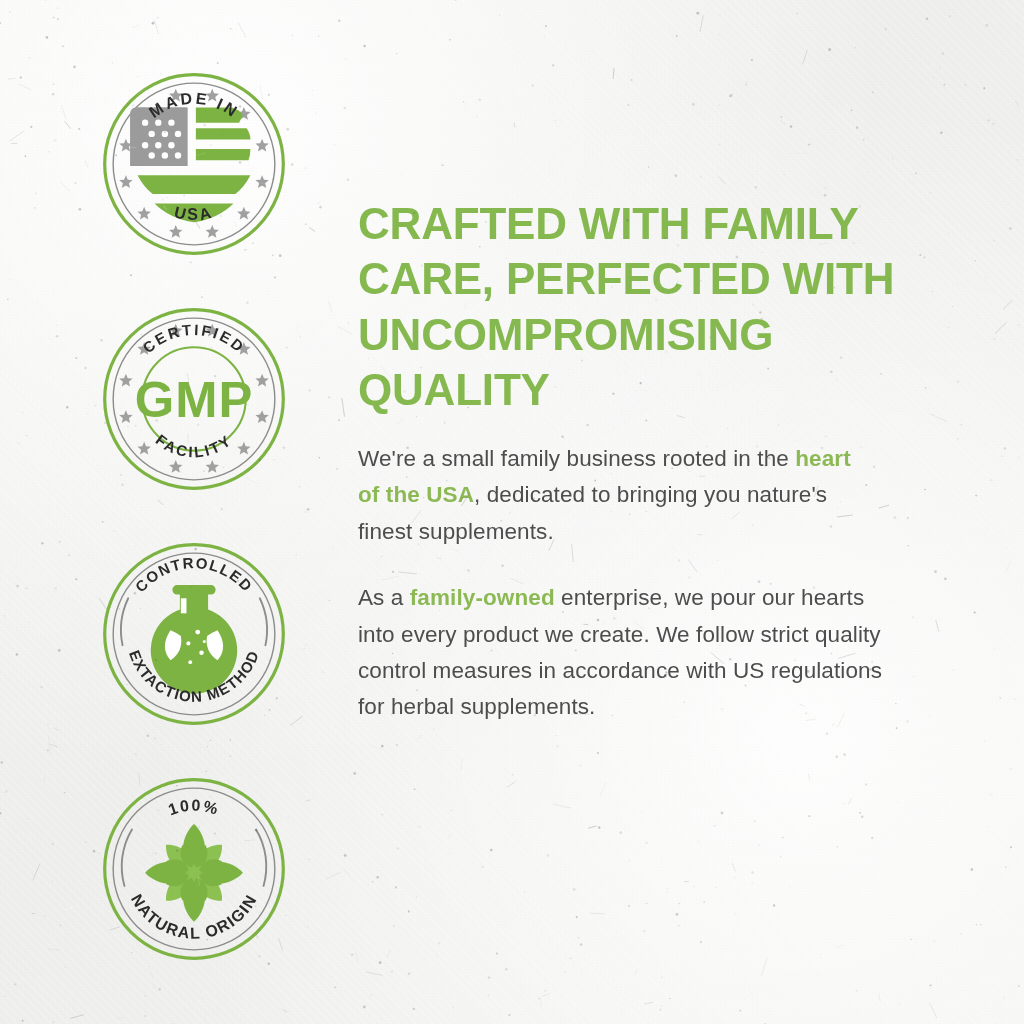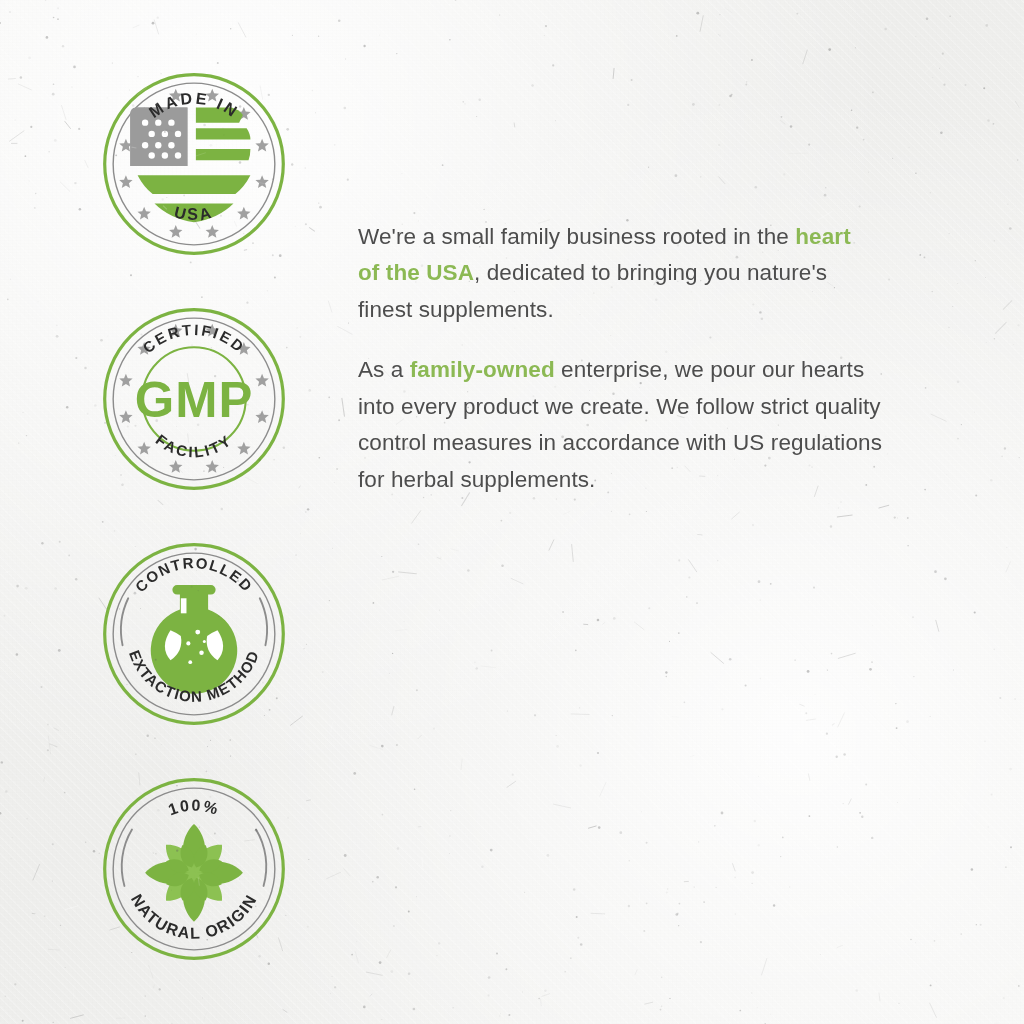--- a/index.html
+++ b/index.html
@@ -54,21 +54,21 @@
   }
   .para{
     margin:0;
     font-family:"Liberation Sans", sans-serif;
     font-size:22.5px;
     line-height:1.62;
     color:#4d4d4d;
     letter-spacing:.1px;
   }
   #para-1{margin-top:23px;width:495px;}
-  #para-2{margin-top:24px;width:525px;}
+  #para-2{margin-top:30px;width:525px;}
   .hl{color:#8cb954;font-weight:bold;}
 </style>
 </head>
 <body>
 
 <div id="paper-base"></div>
 <div id="paper-grain"></div>
 
 <svg id="texture" width="1024" height="1024" viewBox="0 0 1024 1024">
     <path d="M714.7,827.2 l17.2,3.1" stroke="#ffffff" stroke-width="0.90" opacity="0.18" fill="none"></path>
@@ -1177,17 +1177,18 @@
         </text>
         <text font-family="Liberation Sans, sans-serif" font-size="17" font-weight="bold" fill="#2b2b2b" letter-spacing="1.6">
           <textPath href="#arc-bot-4" startOffset="50%" text-anchor="middle">NATURAL ORIGIN</textPath>
         </text>
       </svg>
     </div>
 
   </div>
 
   <div class="content">
+    <h1 class="headline">CRAFTED WITH FAMILY CARE, PERFECTED WITH UNCOMPROMISING QUALITY</h1>
     <p class="para" id="para-1"><span>We're a small family business rooted in the </span><span class="hl">heart of the USA</span><span>, dedicated to bringing you nature's finest supplements.</span></p>
     <p class="para" id="para-2"><span>As a </span><span class="hl">family-owned</span><span> enterprise, we pour our hearts into every product we create. We follow strict quality control measures in accordance with US regulations for herbal supplements.</span></p>
   </div>
 
 </div>
 
 </body></html>

